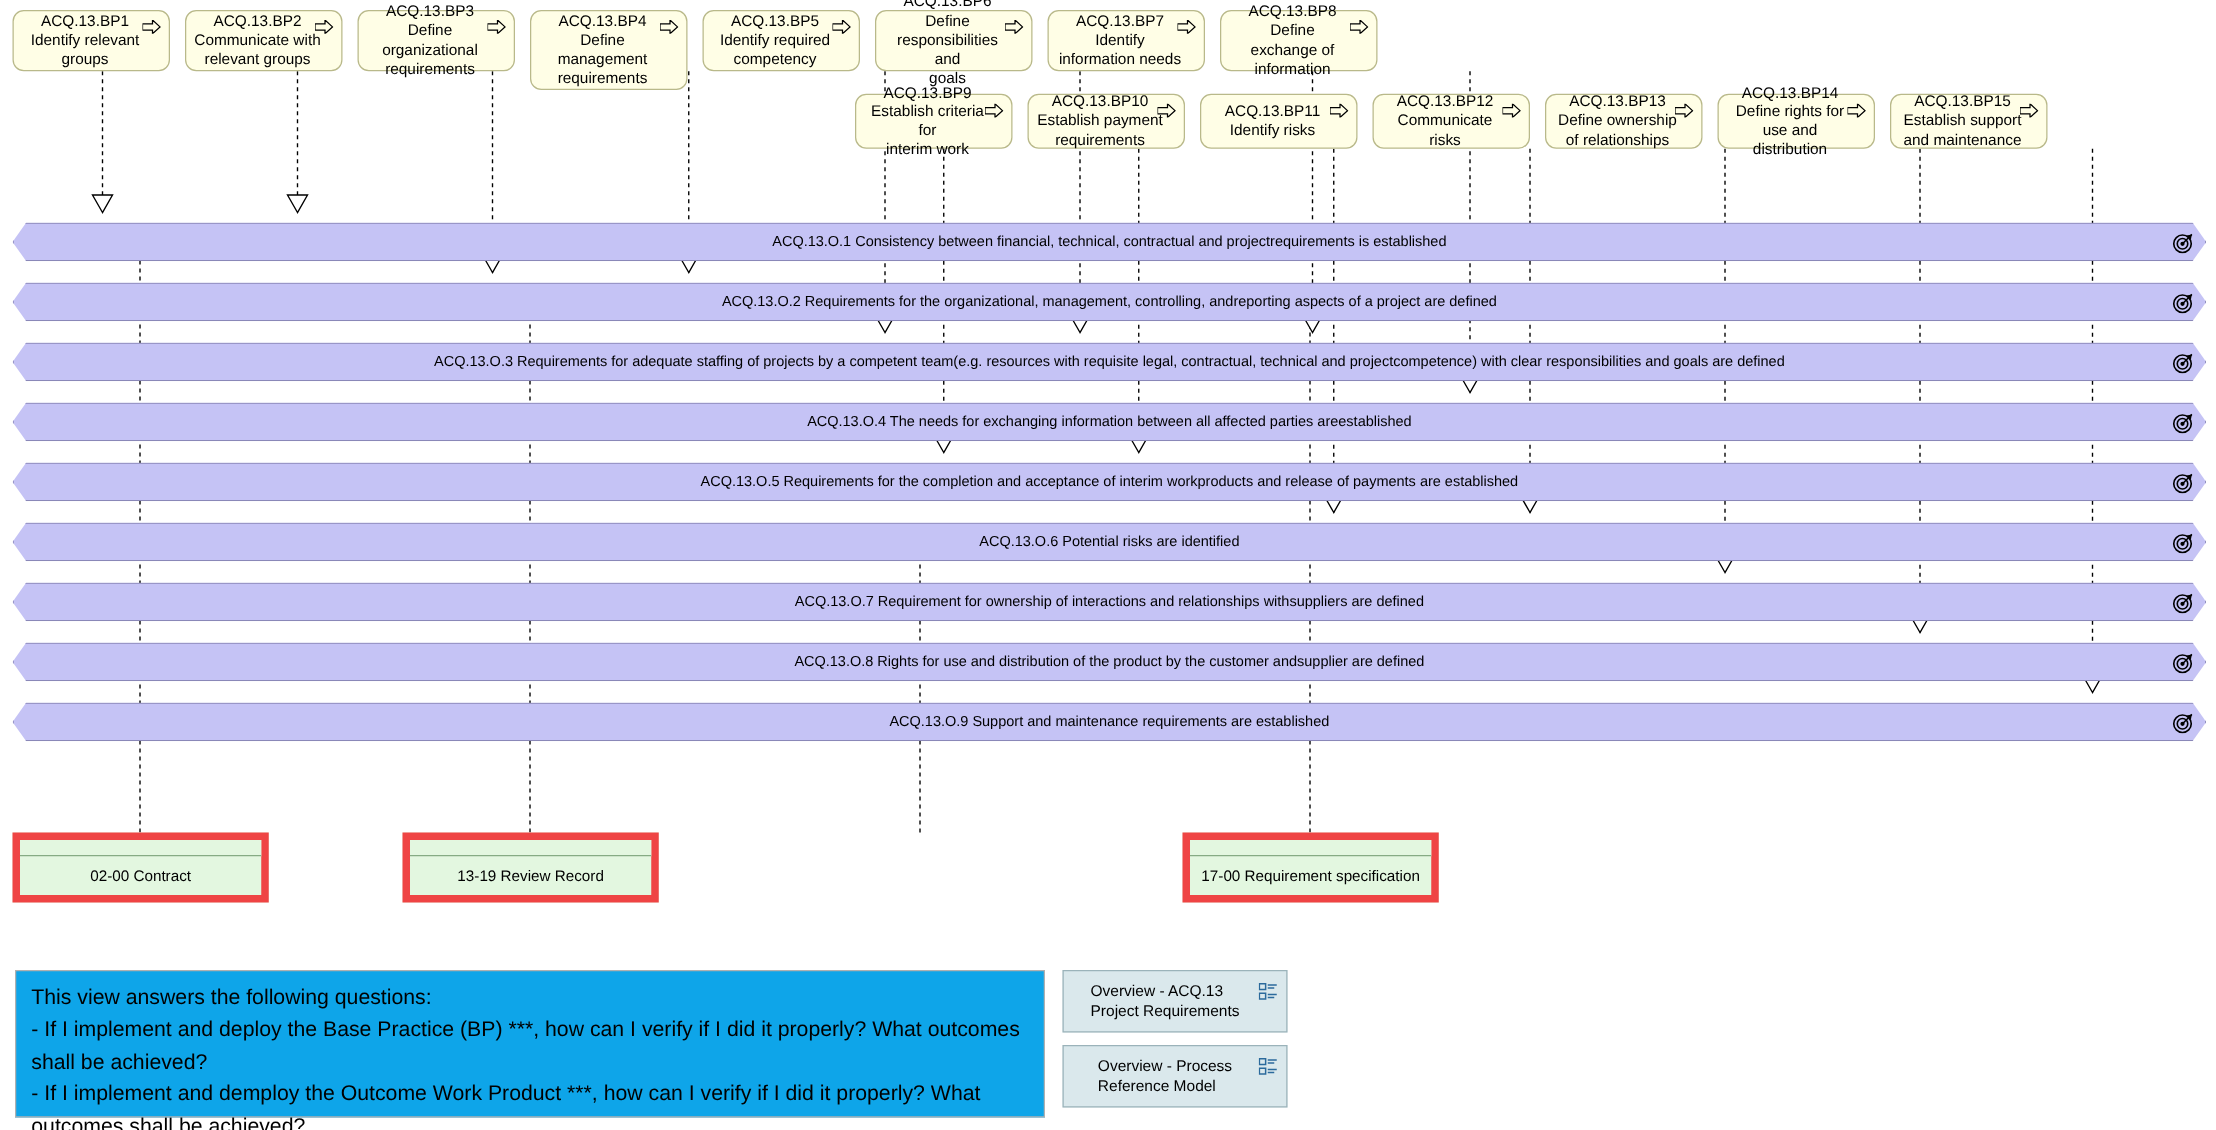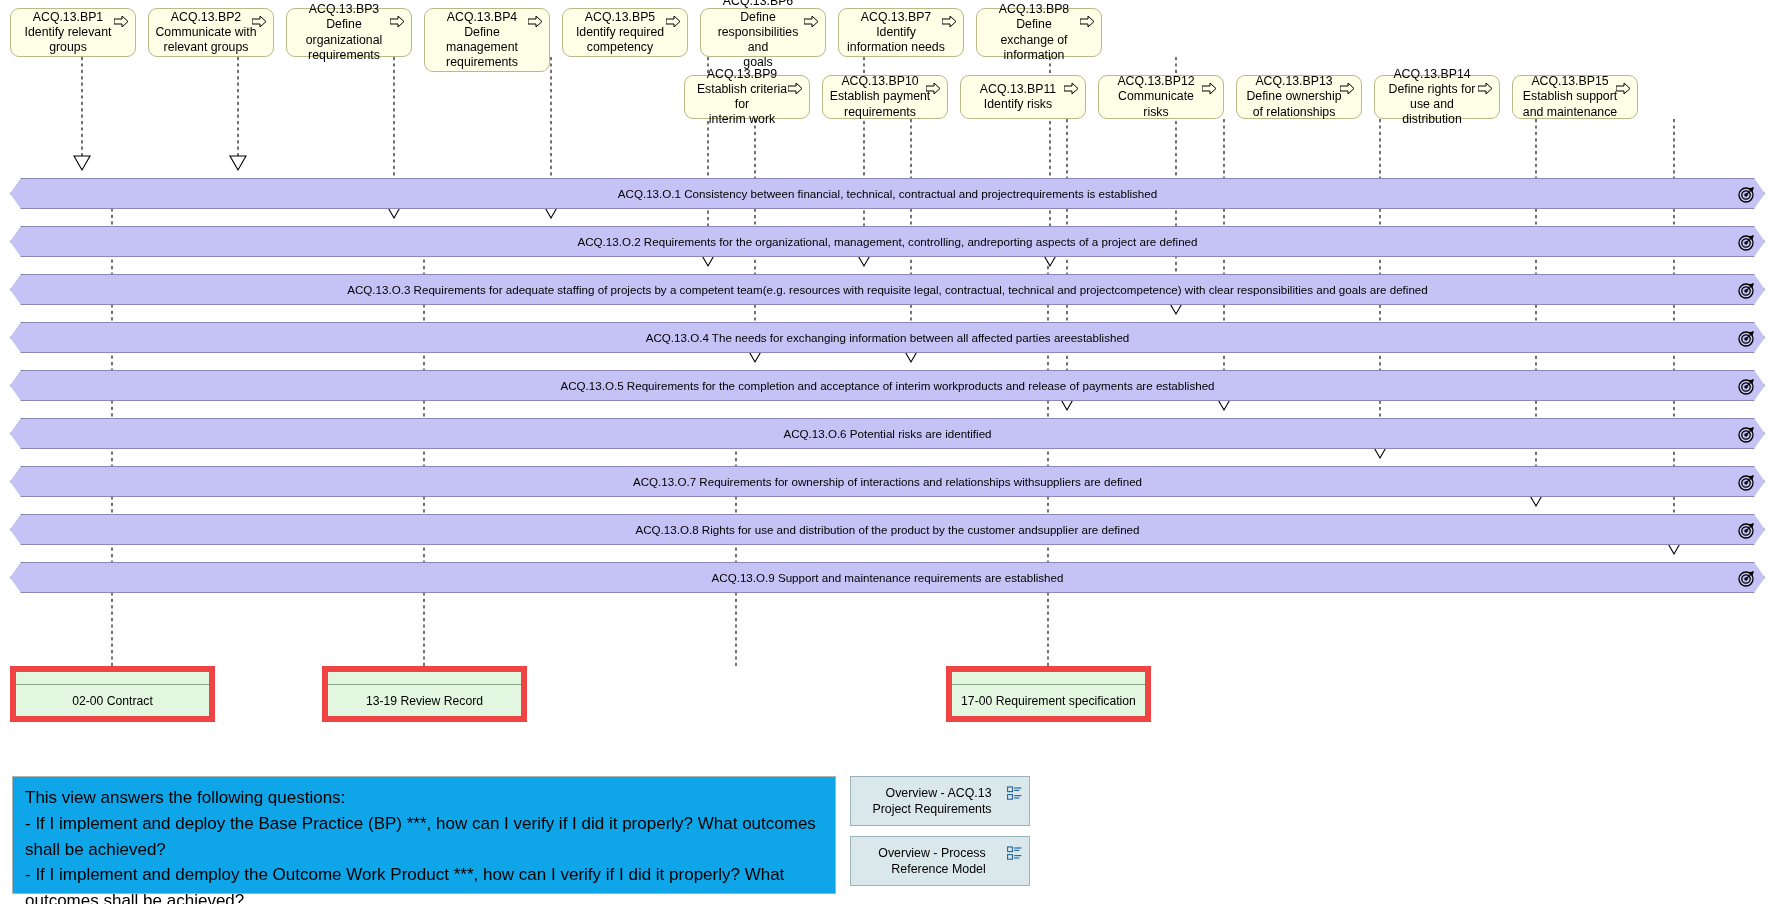--- a/index.html
+++ b/index.html
@@ -105,21 +105,21 @@
   
   .viewref {
     position: absolute;
     background: #dae8ec;
     border: 1px solid #9bb3ba;
     font-size: 12.4px;
     color: #000000;
     display: flex;
     align-items: center;
     justify-content: center;
-    text-align: right;
+    text-align: left;
     padding: 2px 22px 2px 6px;
     line-height: 1.3;
   }
   .viewref .vr-icon {
     position: absolute;
     right: 7px; top: 9px;
     width: 15px; height: 15px;
   }
 </style>
 </head>
@@ -341,21 +341,21 @@
     <span class="otxt">ACQ.13.O.6 Potential risks are identified</span>
     <svg class="oc-icon" viewBox="0 0 17 17">
       <circle cx="8" cy="9" r="7" fill="none" stroke="#000" stroke-width="1.3"></circle>
       <circle cx="8" cy="9" r="4.2" fill="none" stroke="#000" stroke-width="1.3"></circle>
       <circle cx="8" cy="9" r="1.7" fill="#000"></circle>
       <line x1="8" y1="9" x2="15.5" y2="1.5" stroke="#000" stroke-width="1.2"></line>
       <polygon points="15.5,1.5 11.2,2.3 14.7,5.8" fill="#000"></polygon>
     </svg>
   </div>
   <div class="outcome" id="oc-6" style="left: 10px; top: 466px; width: 1755px;">
-    <span class="otxt">ACQ.13.O.7 Requirements for ownership of interactions and relationships withsuppliers are defined</span>
+    <span class="otxt">ACQ.13.O.7 Requirement for ownership of interactions and relationships withsuppliers are defined</span>
     <svg class="oc-icon" viewBox="0 0 17 17">
       <circle cx="8" cy="9" r="7" fill="none" stroke="#000" stroke-width="1.3"></circle>
       <circle cx="8" cy="9" r="4.2" fill="none" stroke="#000" stroke-width="1.3"></circle>
       <circle cx="8" cy="9" r="1.7" fill="#000"></circle>
       <line x1="8" y1="9" x2="15.5" y2="1.5" stroke="#000" stroke-width="1.2"></line>
       <polygon points="15.5,1.5 11.2,2.3 14.7,5.8" fill="#000"></polygon>
     </svg>
   </div>
   <div class="outcome" id="oc-7" style="left: 10px; top: 514px; width: 1755px;">
     <span class="otxt">ACQ.13.O.8 Rights for use and distribution of the product by the customer andsupplier are defined</span>

